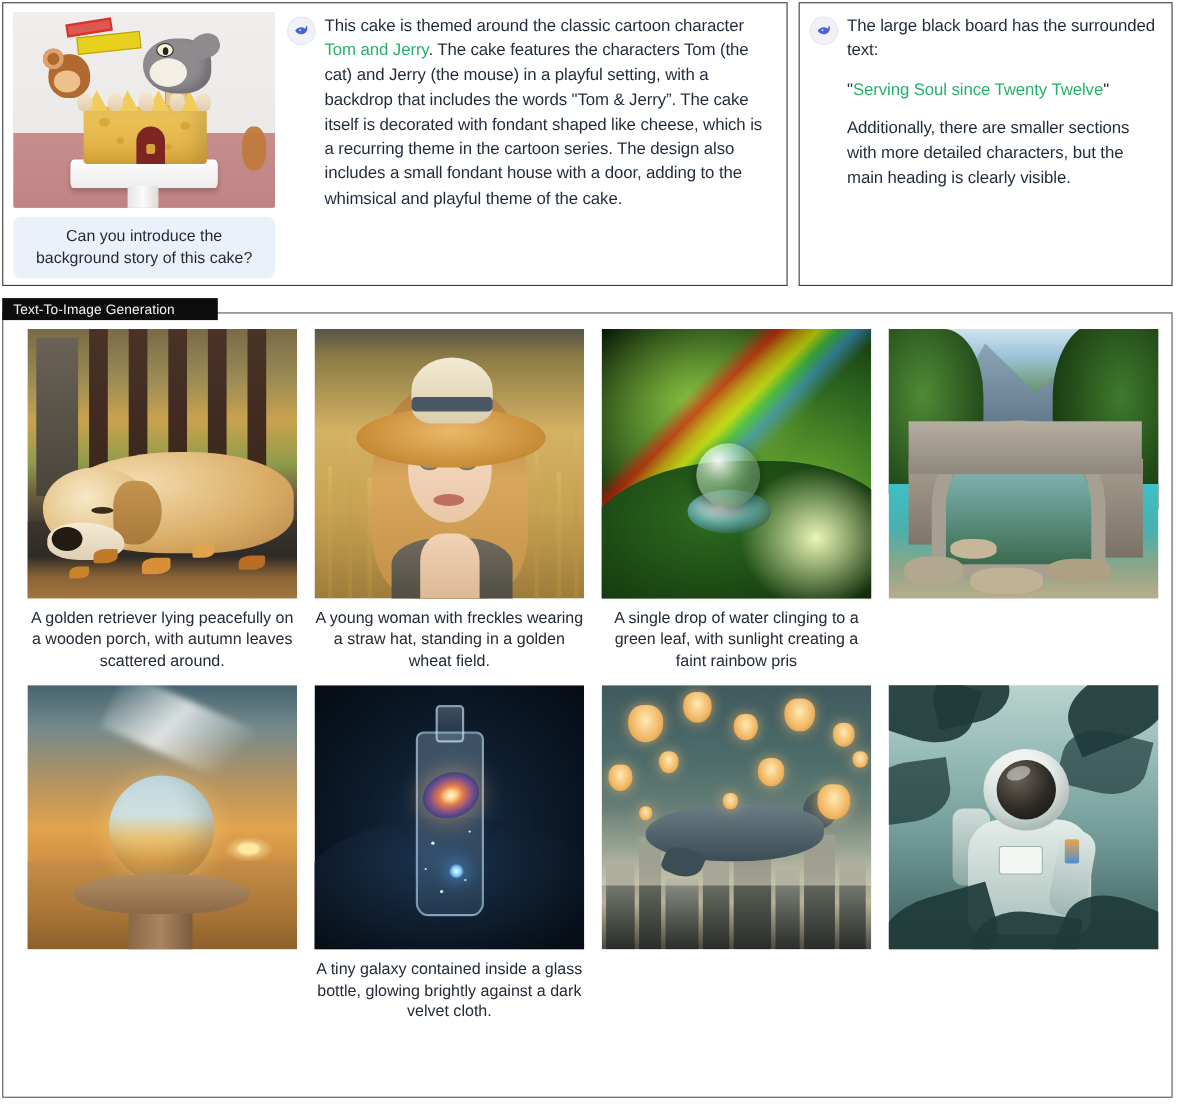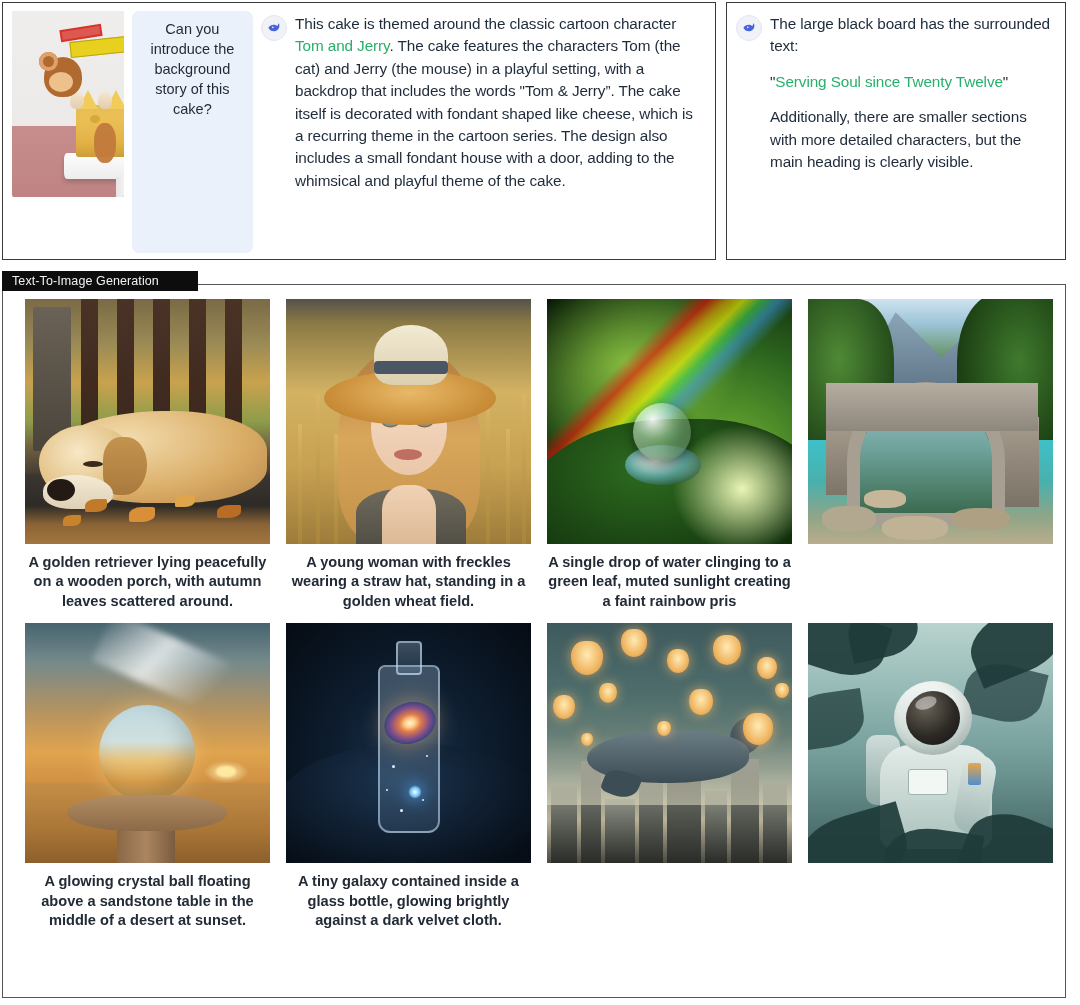--- a/index.html
+++ b/index.html
@@ -19,21 +19,21 @@
     position:absolute; top:2px; background:#fff;
     border:1.5px solid #3a3a3a;
   }
   .panel-left  { left:2px;  width:714px; height:258px; }
   .panel-right { left:726px; width:340px; height:258px; }
 
   .qa { display:flex; height:100%; }
 
   .qa-left {
     width:258px; flex:0 0 258px; padding:8px 8px 6px 9px;
-    display:flex; gap:8px;
+    display:flex; flex-direction:column; gap:8px;
   }
   .photo-wrap {
     width:238px; height:186px; overflow:hidden; position:relative;
     border-radius:2px; background:#e8e6e4;
   }
   
   .cake-scene { position:absolute; inset:0;
     background:linear-gradient(#efeeec 0%, #eceae8 62%, #c78d8d 62%, #bf8383 100%); }
   .cake-plate { position:absolute; left:52px; bottom:18px; width:134px; height:26px;
     background:linear-gradient(#fdfdfd,#ededed); border-radius:3px/6px;
@@ -107,21 +107,21 @@
   .section {
     position:absolute; left:2px; top:284px; width:1064px; height:714px;
     border:1.5px solid #555; background:#fff;
   }
   .section-badge {
     position:absolute; left:2px; top:271px; width:196px; height:20px;
     background:#0d0d0d; color:#f2f2f2;
     font-size:12.5px; line-height:20px; padding-left:10px;
     letter-spacing:.1px; z-index:5;
   }
-  .grid { position:absolute; inset:0; padding:14px 14px 0 14px;font-weight:bold; }
+  .grid { position:absolute; inset:0; padding:14px 14px 0 14px; }
   .grid-row { display:flex; }
   .cell { flex:1 1 0; display:flex; flex-direction:column; align-items:center; padding:0 8px; }
   .thumb { width:245px; height:245px; overflow:hidden; position:relative; background:#ddd; }
   .cap { margin-top:9px; font-size:14.6px; line-height:1.33; color:#222b36; text-align:center;
          max-width:250px; }
   .row2 .thumb { height:240px; }
 
   
   .art { position:absolute; inset:0; }
 
@@ -430,21 +430,21 @@
           <div class="thumb">
             <div class="art leaf-bg">
               <div class="leaf-hi"></div>
               <div class="rainbow"></div>
               <div class="leaf-dark"></div>
               <div class="glow-white"></div>
               <div class="drop2"></div>
               <div class="drop"></div>
             </div>
           </div>
-          <div class="cap">A single drop of water clinging to a green leaf, muted sunlight creating a faint rainbow pris</div>
+          <div class="cap">A single drop of water clinging to a green leaf, with sunlight creating a faint rainbow pris</div>
         </div>
 
         <div class="cell">
           <div class="thumb">
             <div class="art br-bg">
               <div class="br-mount"></div>
               <div class="br-trees-l"></div>
               <div class="br-trees-r"></div>
               <div class="br-water"></div>
               <div class="br-pier-l"></div>
@@ -467,21 +467,20 @@
             <div class="art ds-bg">
               <div class="ds-cloud"></div>
               <div class="ds-sun"></div>
               <div class="ds-sun2"></div>
               <div class="ds-dune"></div>
               <div class="ds-ball"></div>
               <div class="ds-leg"></div>
               <div class="ds-table"></div>
             </div>
           </div>
-          <div class="cap">A glowing crystal ball floating above a sandstone table in the middle of a desert at sunset.</div>
         </div>
 
         <div class="cell">
           <div class="thumb">
             <div class="art gx-bg">
               <div class="gx-cloth"></div>
               <div class="gx-bottle"></div>
               <div class="gx-neck"></div>
               <div class="gx-gal"></div>
               <div class="gx-big"></div>

